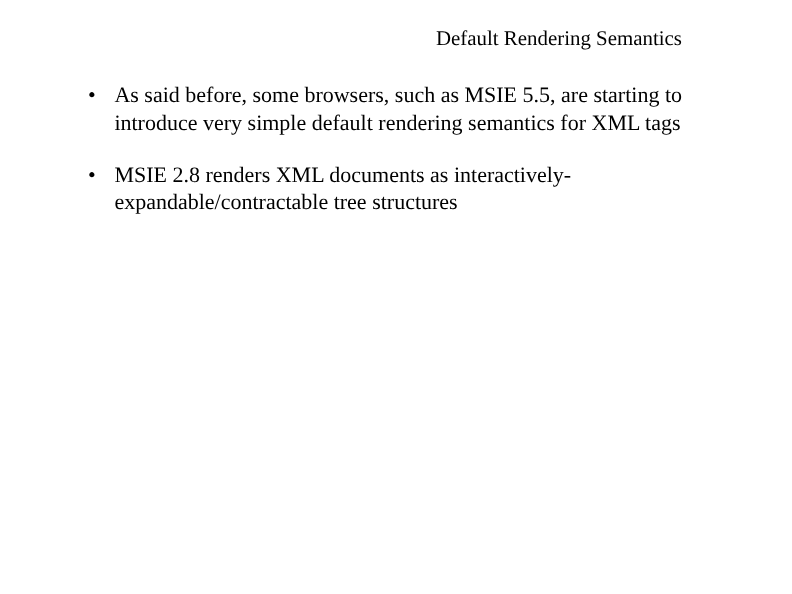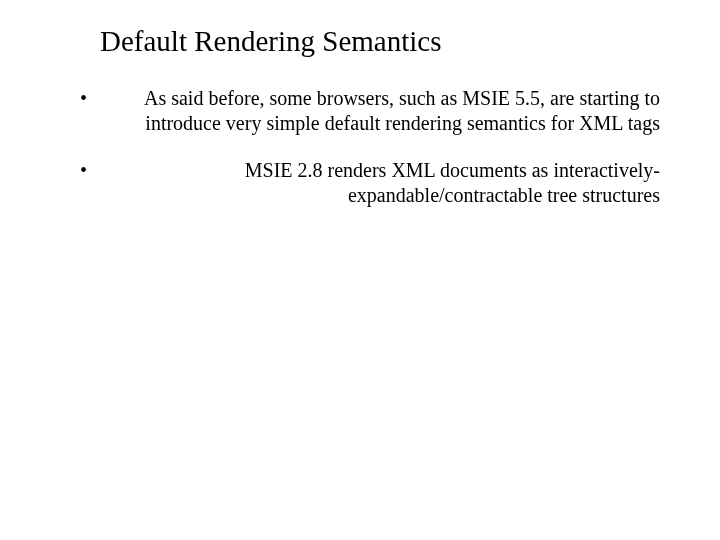--- a/index.html
+++ b/index.html
@@ -9,22 +9,22 @@
     }
     body {
       width: 720px;
       height: 540px;
       background: #ffffff;
       font-family: "Times New Roman", Times, serif;
       color: #000000;
       padding: 25px 60px 40px 60px;
     }
     .title {
-      font-size: 29px;
-      text-align: left;
+      font-size: 19px;
+      text-align: right;
       font-weight: normal;
       margin-bottom: 28px;
       margin-left: 40px;
       margin-right: 40px;
     }
     .bullet-list {
       list-style: none;
       padding-left: 20px;
     }
     .bullet-item {
@@ -34,21 +34,20 @@
       font-size: 20px;
       line-height: 1.25;
     }
     .bullet-marker {
       flex: 0 0 auto;
       width: 24px;
       font-size: 20px;
     }
     .bullet-text {
       flex: 1 1 auto;
-      text-align: right;
     }
   </style>
 </head>
 <body>
 
 <h1 class="title">Default Rendering Semantics</h1>
 
 <ul class="bullet-list">
   <li class="bullet-item">
     <span class="bullet-marker">•</span>

